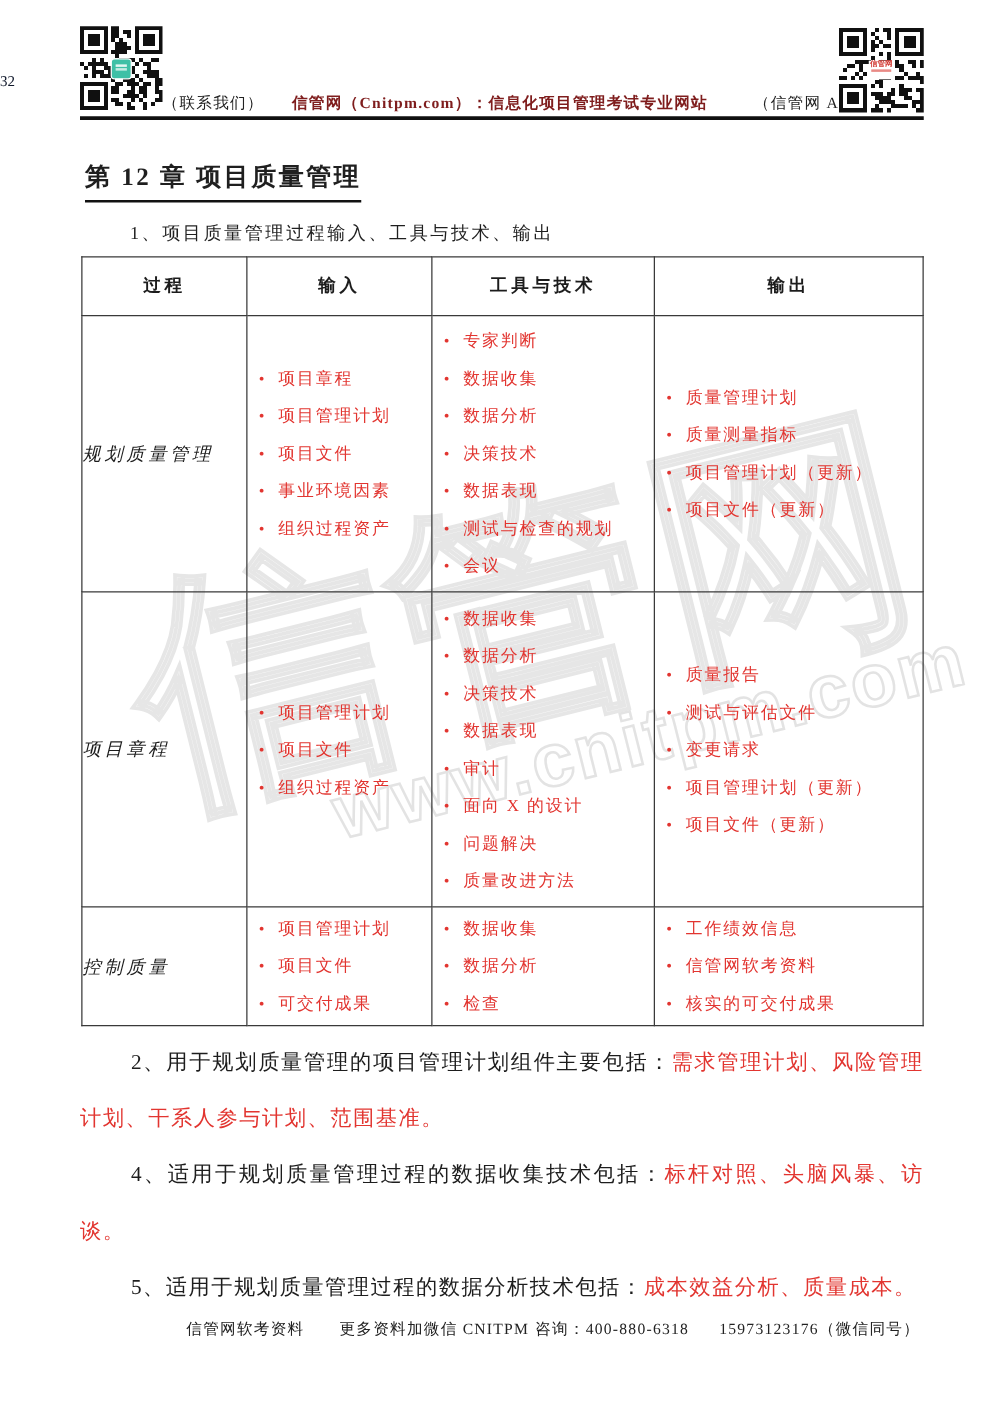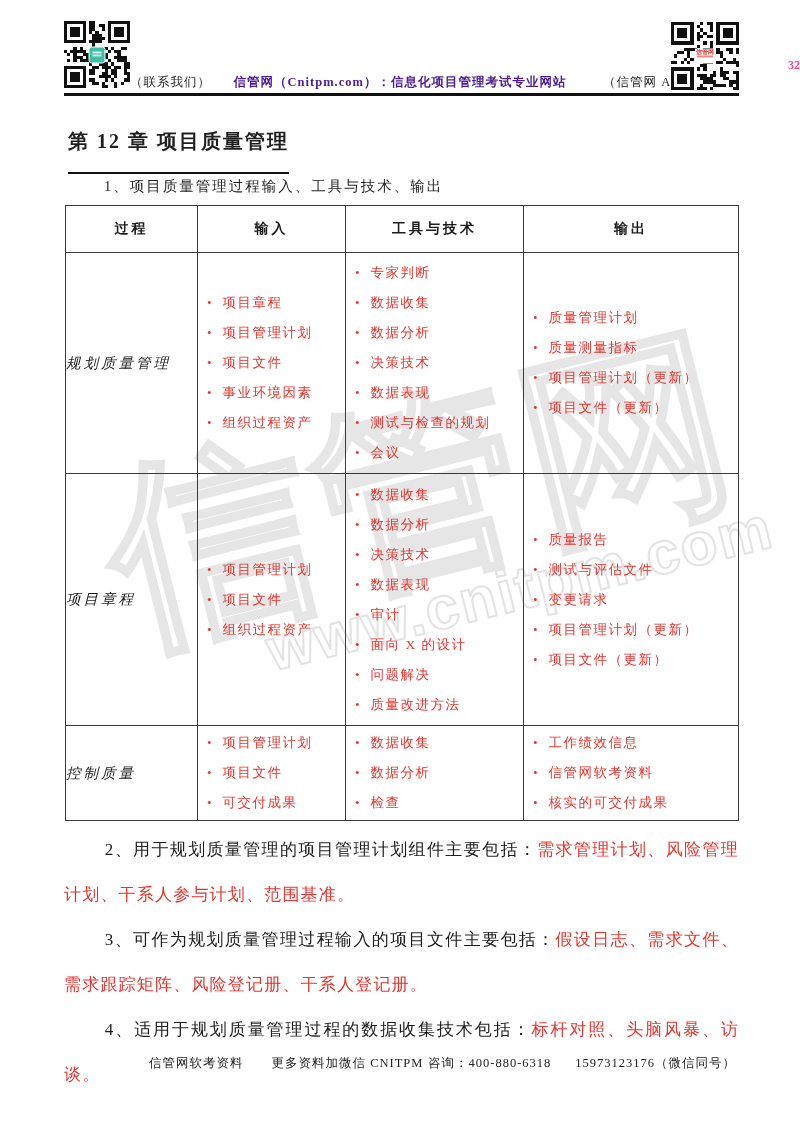--- a/index.html
+++ b/index.html
@@ -13,37 +13,37 @@
   .qr-left  { left:64px; top:21px; width:66px; height:67px; }
   .qr-right { left:671px; top:22px; width:68px; height:68px; }
   .qr-badge { position:absolute; left:50%; top:50%; transform:translate(-50%,-50%); }
   .badge-teal { width:17px; height:17px; background:#3fc0a6; border-radius:3px; border:1px solid #ffffff; }
   .badge-teal::after { content:""; display:block; margin:4px 3px 0 3px; height:2px; background:rgba(255,255,255,.85); box-shadow:0 3px 0 rgba(255,255,255,.7); }
   .badge-red { width:20px; height:15px; background:#ffffff; color:#d23a34; font-size:6px; line-height:7px; text-align:center; font-weight:bold; }
   .badge-red::after { content:""; display:block; margin:0 2px; height:2px; background:#e98a86; }
   .qr-caption { position:absolute; font-size:12.5px; color:#222; letter-spacing:1px; white-space:nowrap; }
   .cap-left  { left:130px; top:74px;text-align:right; }
   .cap-right { left:603px; top:74px; }
-  .page-num  { position:absolute; top:58px; left:0; width:100%; text-align:right; font-size:12px; color:#ec4899;font-weight:bold; }
-  .site-line { position:absolute; top:74px; left:0; width:100%; text-align:center; font-size:12.5px; font-weight:bold; color:#4c1d95; letter-spacing:1px; }
+  .page-num  { position:absolute; top:58px; left:0; width:100%; text-align:left; font-size:12px; color:#0f172a; }
+  .site-line { position:absolute; top:74px; left:0; width:100%; text-align:center; font-size:12.5px; font-weight:bold; color:#7f1d1d; letter-spacing:1px; }
   .header-rule { position:absolute; top:93px; left:64px; width:675px; height:2.5px; background:#101010; }
 
   
   .watermark { position:absolute; left:88px; top:468px; transform:rotate(-14deg); transform-origin:left top; z-index:0; pointer-events:none; }
   .wm-cn  { font-size:205px; line-height:1; letter-spacing:8px; font-weight:bold;
             color:transparent; -webkit-text-stroke:3px #e6e6e6; }
   .wm-url { font-size:60px; margin:-18px 0 0 130px; letter-spacing:2px; font-weight:bold;
             color:transparent; -webkit-text-stroke:2px #e3e3e3; font-family:"Liberation Sans","DejaVu Sans",sans-serif; }
   @supports not (-webkit-text-stroke:1px #000) {
     .wm-cn,.wm-url { color:#ededed; }
   }
 
   
   .title { position:absolute; left:68px; top:128px; font-size:20px; font-weight:bold; letter-spacing:2px;
-           border-bottom:2.5px solid #111; padding-bottom:17px; z-index:2; }
+           border-bottom:2.5px solid #111; padding-bottom:5px; z-index:2; }
   .intro { position:absolute; left:104px; top:177px; font-size:14.5px; letter-spacing:2px; z-index:2; }
 
   
   .process-table { position:absolute; left:65px; top:205px; width:673px; border-collapse:collapse; z-index:1; background:transparent; table-layout:fixed; }
   .process-table th, .process-table td { border:1.4px solid #3a3a3a; padding:0; vertical-align:middle; background:transparent; }
   .process-table th { height:47px; font-size:14px; font-weight:600; letter-spacing:3px; color:#1c1c1c; text-align:center; }
   .col-proc { width:132px; } .col-in { width:148px; } .col-tool { width:178px; } .col-out { width:215px; }
   .row-0 td { height:221px; } .row-1 td { height:252px; } .row-2 td { height:95px; }
   td.proc { text-align:left; font-size:14.5px; letter-spacing:3px; color:#1c1c1c;font-style:italic; }
   .cell-list { display:flex; flex-direction:column; justify-content:center; height:100%; padding-left:9px; }
@@ -568,22 +568,22 @@
                 <span class="bullet-text">核实的可交付成果</span>
               </div>
             </div>
           </td>
       </tr>
     </tbody>
   </table>
 
   <div class="notes">
     <p class="note"><span class="lead">2、用于规划质量管理的项目管理计划组件主要包括：</span><span class="hl">需求管理计划、风险管理计划、干系人参与计划、范围基准。</span></p>
-    <p class="note"><span class="lead">3、可作为规划质量管理过程输入的项目文件主要包括：</span><span class="hl">假设日志、需求文件、需求跟踪矩阵、风险登记册、干系人登记册。</span></p>
     <p class="note"><span class="lead">4、适用于规划质量管理过程的数据收集技术包括：</span><span class="hl">标杆对照、头脑风暴、访谈。</span></p>
+    <p class="note"><span class="lead">5、适用于规划质量管理过程的数据分析技术包括：</span><span class="hl">成本效益分析、质量成本。</span></p>
   </div>
 
   <div class="footer">
     <span class="f-left"><span>信管网软考资料</span><span class="gap"></span><span>更多资料加微信 CNITPM</span></span>
     <span class="f-right"><span>咨询：</span><span>400-880-6318</span><span class="gap"></span><span>15973123176（微信同号）</span></span>
   </div>
 
 </div>
 
 </body></html>

